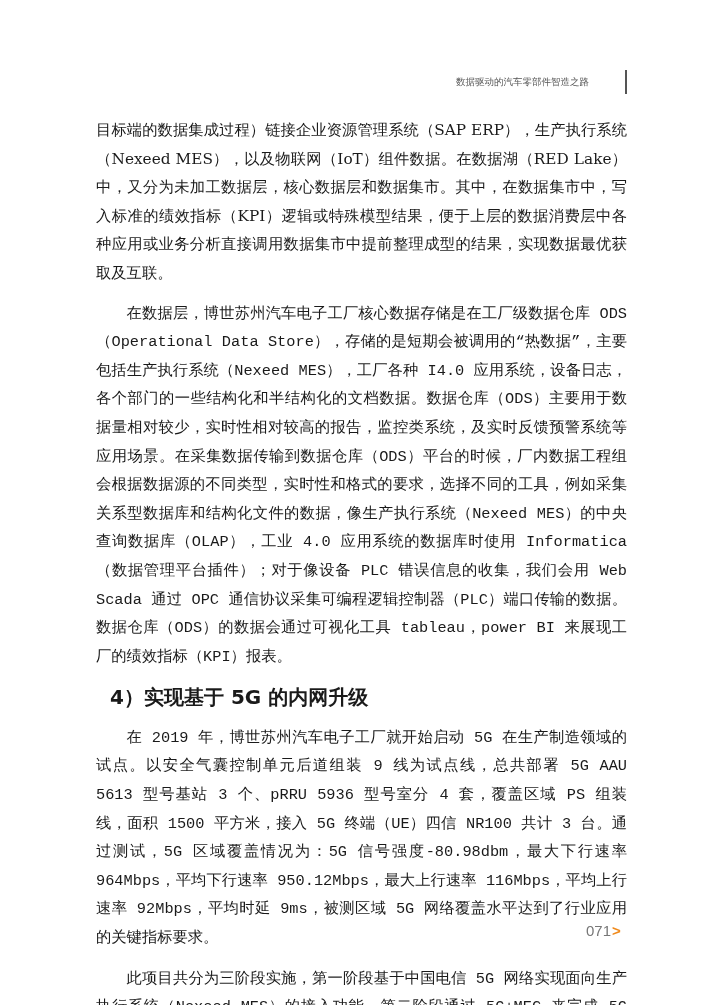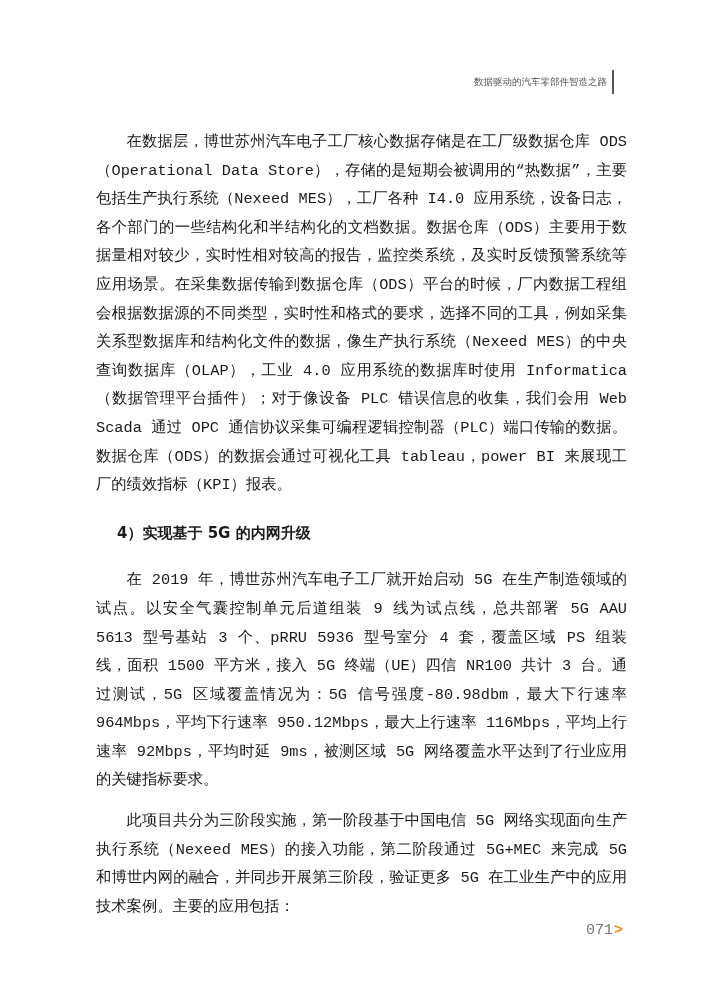--- a/index.html
+++ b/index.html
@@ -1,42 +1,43 @@
 <!DOCTYPE html>
 <html><head>
 <meta charset="utf-8">
 <style>
   html, body { margin: 0; padding: 0; background: #ffffff; }
   body { width: 721px; height: 1005px; position: relative; overflow: hidden;
          font-family: "DejaVu Serif", "Liberation Serif", serif; color: #1a1a1a; }
-  .running-header { position: absolute; top: 70px; right: 107px; height: 24px;
-         display: flex; align-items: center; }
+  .running-header { position: absolute; top: 70px; right: 94px; height: 24px;
+         display: flex; align-items: center; gap: 31px; }
   .running-header .title { font-family: "DejaVu Sans", "Liberation Sans", sans-serif;
          font-size: 9.5px; color: #555; letter-spacing: 0px; margin-right: 5px; }
   .running-header .bar { width: 2px; height: 24px; background: #555; }
   .body-text { position: absolute; left: 96px; top: 116px; width: 531px; }
   .para { font-size: 15.3px; line-height: 28.6px; margin: 0; text-align: justify;
           text-justify: inter-character; }
   .para.indent { text-indent: 2em; font-family: Liberation Mono, monospace; }
   .gap { height: 12px; }
-  .heading { font-size: 15px; font-weight: bold; line-height: 28.6px; margin: 7px;
+  .heading { font-size: 20px; font-weight: bold; line-height: 28.6px; margin: 0;
              padding-left: 14px; font-family: "DejaVu Sans", "Liberation Sans", sans-serif; }
   .page-number { position: absolute; top: 922px; left: 586px;
-         font-family: Liberation Mono, monospace; font-size: 15px; color: #777; }
+         font-family: Liberation Sans, sans-serif; font-size: 15px; color: #777; }
   .page-number .arrow { color: #f08a1c; font-weight: bold; margin-left: 1px; }
 </style>
 </head>
 <body>
 
 <div class="running-header">
   <span class="title">数据驱动的汽车零部件智造之路</span>
   <span class="bar"></span>
 </div>
 
 <div class="body-text">
+  <p class="para">目标端的数据集成过程）链接企业资源管理系统（SAP ERP），生产执行系统（Nexeed MES），以及物联网（IoT）组件数据。在数据湖（RED Lake）中，又分为未加工数据层，核心数据层和数据集市。其中，在数据集市中，写入标准的绩效指标（KPI）逻辑或特殊模型结果，便于上层的数据消费层中各种应用或业务分析直接调用数据集市中提前整理成型的结果，实现数据最优获取及互联。</p>
   <div class="gap"></div>
   <p class="para indent">在数据层，博世苏州汽车电子工厂核心数据存储是在工厂级数据仓库 ODS（Operational Data Store），存储的是短期会被调用的“热数据”，主要包括生产执行系统（Nexeed MES），工厂各种 I4.0 应用系统，设备日志，各个部门的一些结构化和半结构化的文档数据。数据仓库（ODS）主要用于数据量相对较少，实时性相对较高的报告，监控类系统，及实时反馈预警系统等应用场景。在采集数据传输到数据仓库（ODS）平台的时候，厂内数据工程组会根据数据源的不同类型，实时性和格式的要求，选择不同的工具，例如采集关系型数据库和结构化文件的数据，像生产执行系统（Nexeed MES）的中央查询数据库（OLAP），工业 4.0 应用系统的数据库时使用 Informatica（数据管理平台插件）；对于像设备 PLC 错误信息的收集，我们会用 Web Scada 通过 OPC 通信协议采集可编程逻辑控制器（PLC）端口传输的数据。数据仓库（ODS）的数据会通过可视化工具 tableau，power BI 来展现工厂的绩效指标（KPI）报表。</p>
   <div class="gap"></div>
   <p class="heading">4）实现基于 5G 的内网升级</p>
   <div class="gap"></div>
   <p class="para indent">在 2019 年，博世苏州汽车电子工厂就开始启动 5G 在生产制造领域的试点。以安全气囊控制单元后道组装 9 线为试点线，总共部署 5G AAU 5613 型号基站 3 个、pRRU 5936 型号室分 4 套，覆盖区域 PS 组装线，面积 1500 平方米，接入 5G 终端（UE）四信 NR100 共计 3 台。通过测试，5G 区域覆盖情况为：5G 信号强度-80.98dbm，最大下行速率 964Mbps，平均下行速率 950.12Mbps，最大上行速率 116Mbps，平均上行速率 92Mbps，平均时延 9ms，被测区域 5G 网络覆盖水平达到了行业应用的关键指标要求。</p>
   <div class="gap"></div>
   <p class="para indent">此项目共分为三阶段实施，第一阶段基于中国电信 5G 网络实现面向生产执行系统（Nexeed MES）的接入功能，第二阶段通过 5G+MEC 来完成 5G 和博世内网的融合，并同步开展第三阶段，验证更多 5G 在工业生产中的应用技术案例。主要的应用包括：</p>
 
 </div>

